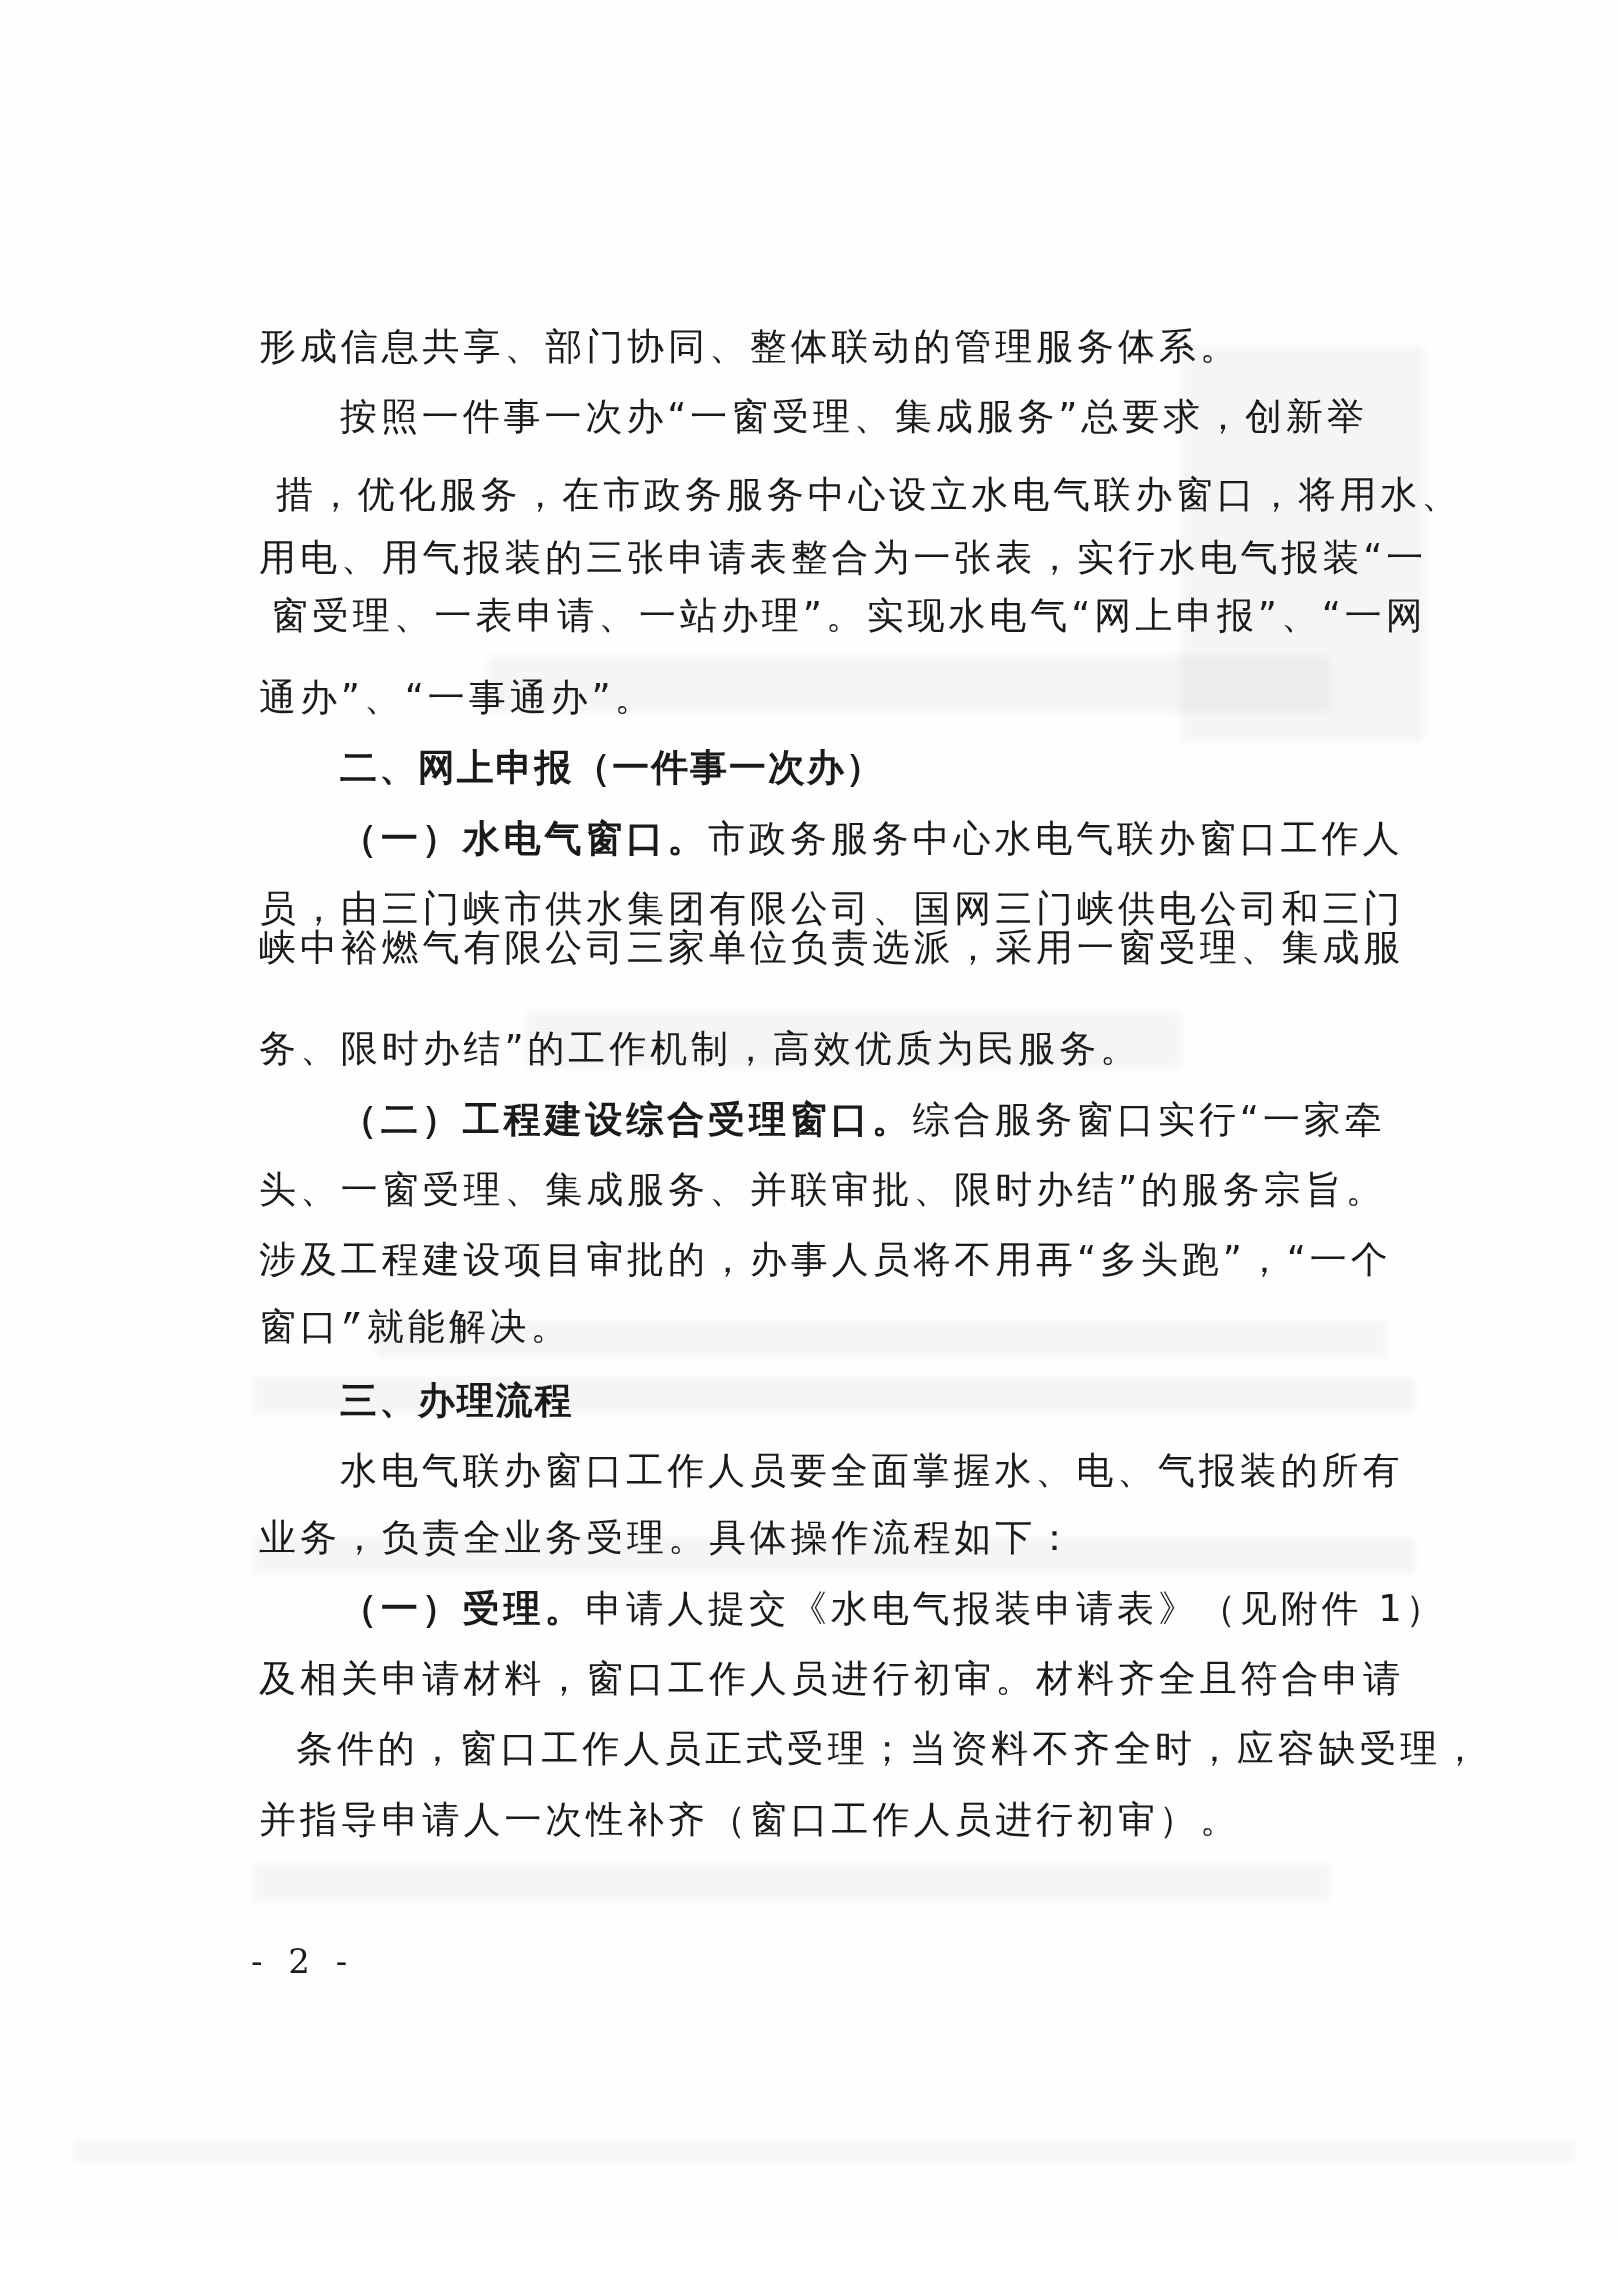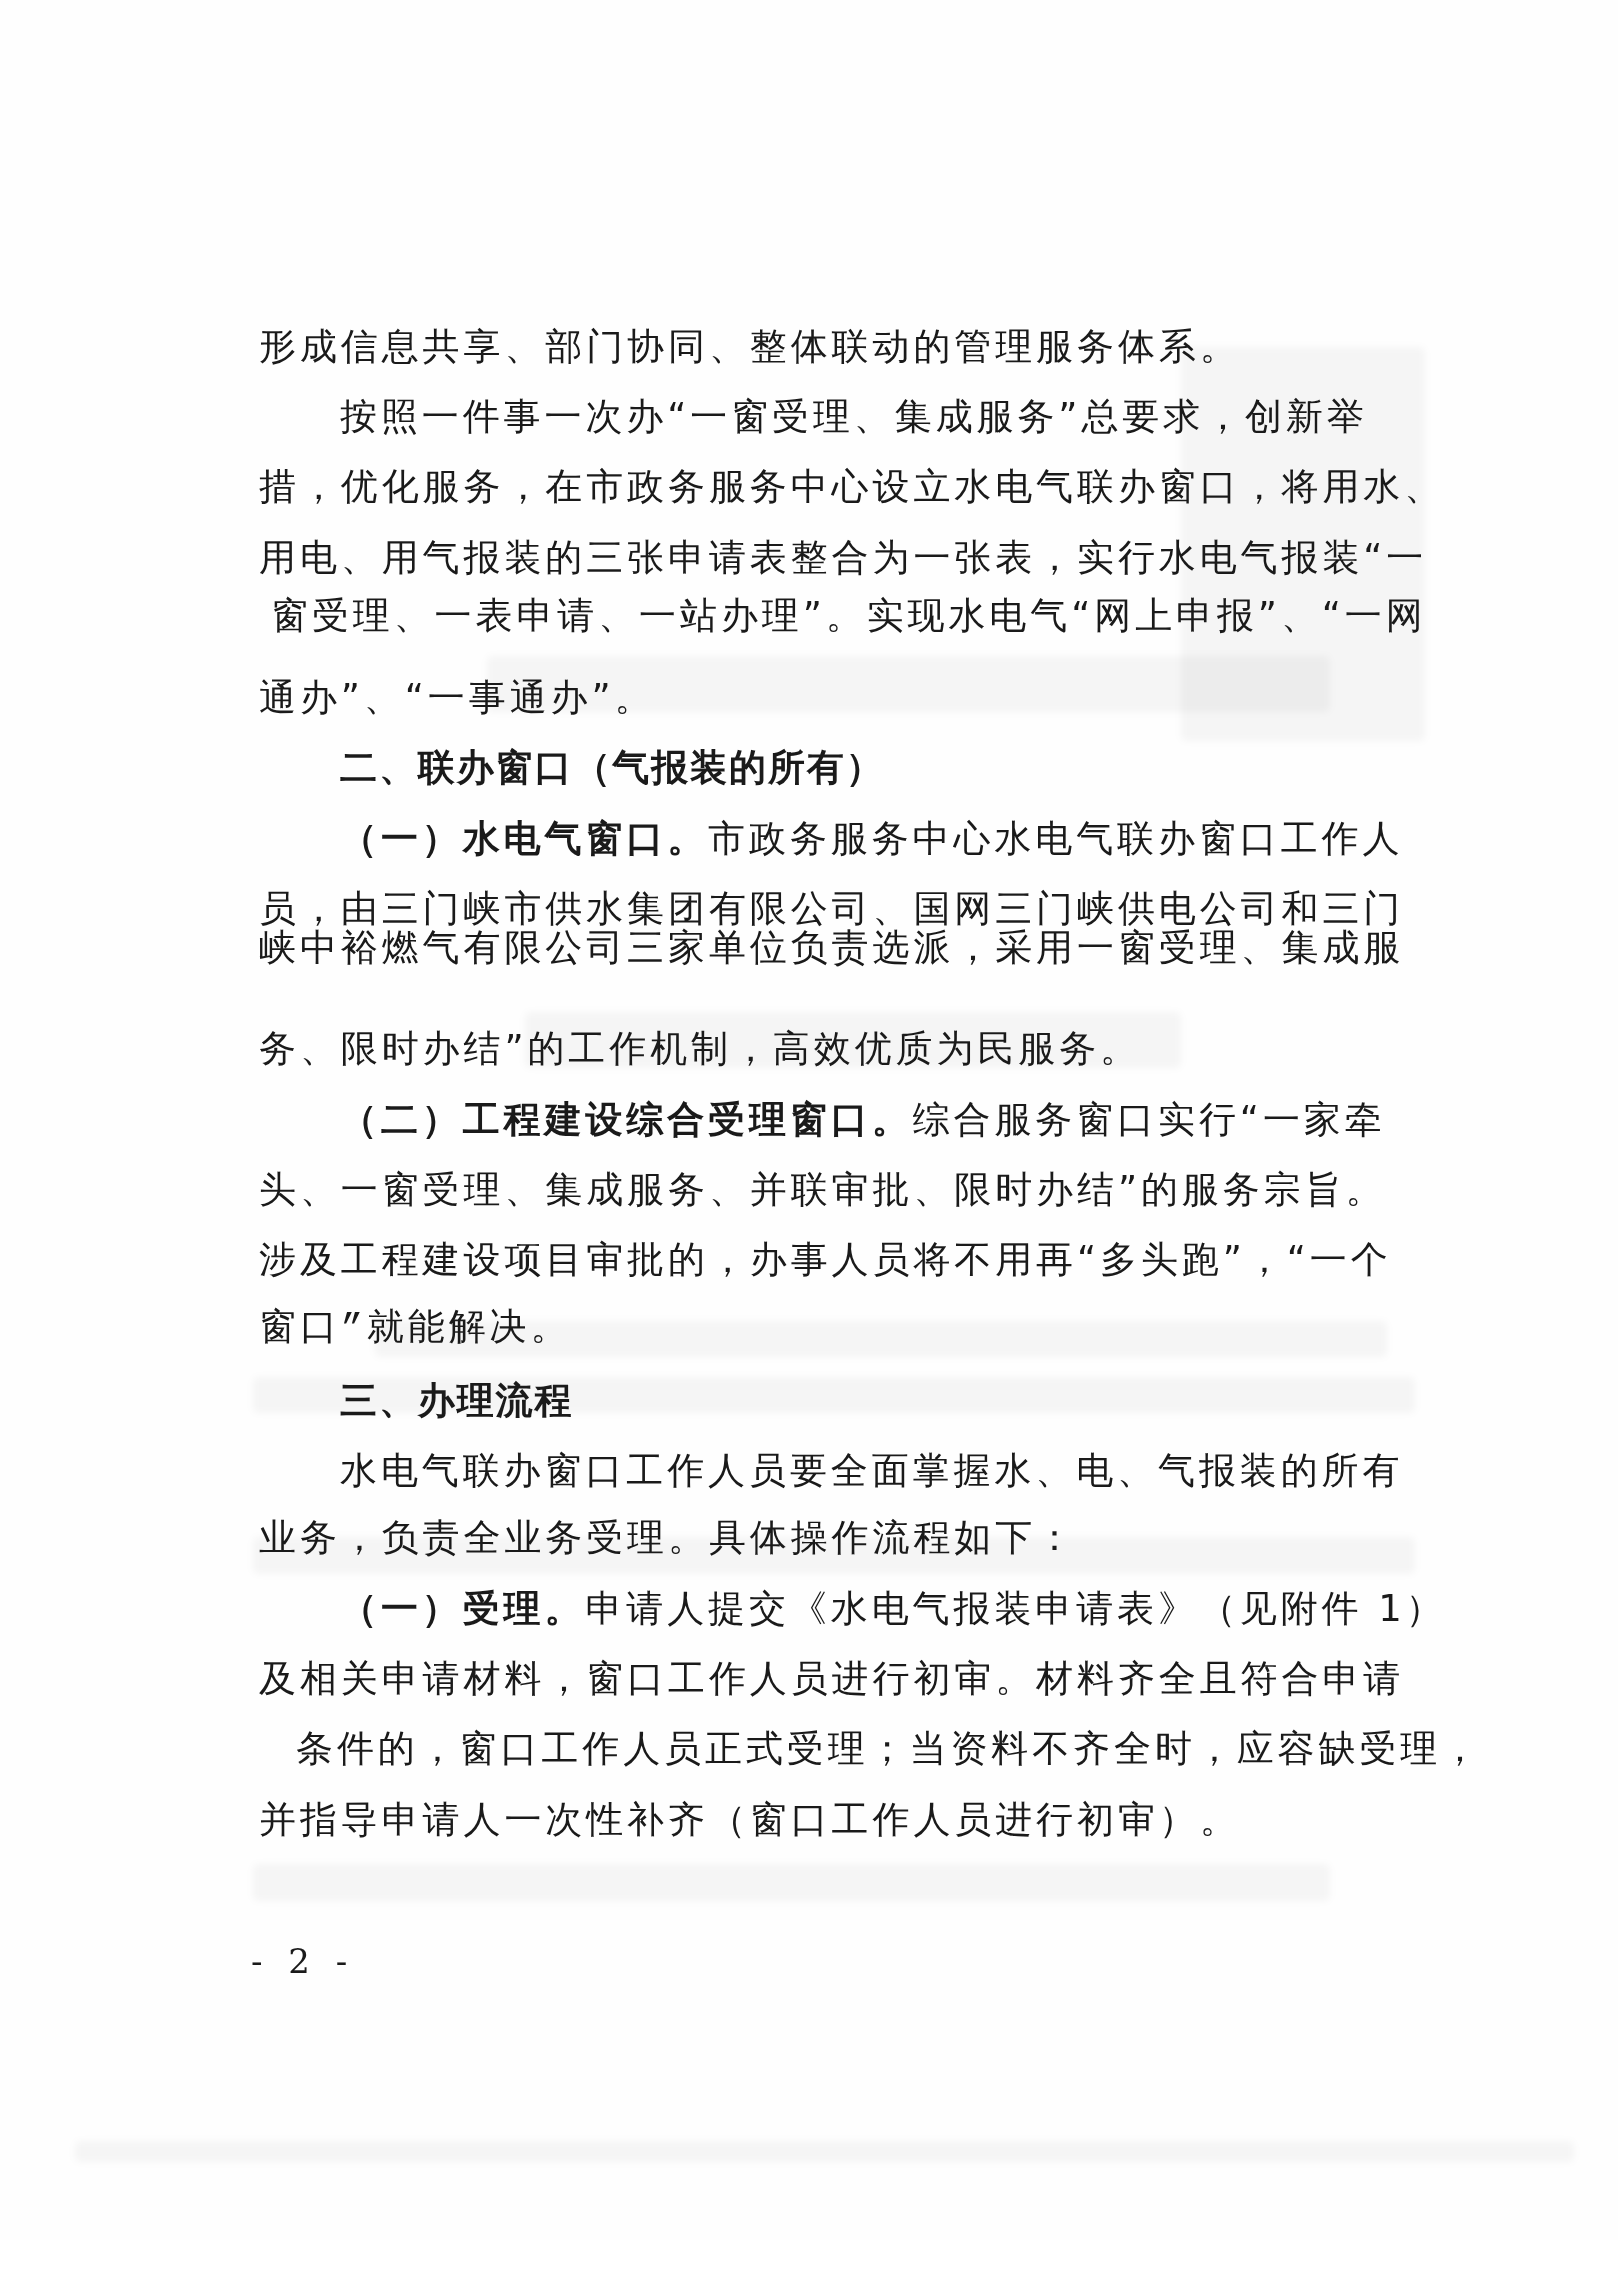--- a/index.html
+++ b/index.html
@@ -83,26 +83,26 @@
   <div class="bleed b5"></div>
   <div class="bleed b6"></div>
   <div class="bleed b7"></div>
   <div class="bleed b8"></div>
 
   <div class="content">
 
     <div class="line" style="top:19px;">形成信息共享、部门协同、整体联动的管理服务体系。</div>
 
     <div class="line indent" style="top:89px;">按照一件事一次办“一窗受理、集成服务”总要求，创新举</div>
-    <div class="line" style="top:159px;">措，优化服务，在市政务服务中心设立水电气联办窗口，将用水、</div>
+    <div class="line" style="top:167px;margin-left:17px;">措，优化服务，在市政务服务中心设立水电气联办窗口，将用水、</div>
     <div class="line" style="top:230px;">用电、用气报装的三张申请表整合为一张表，实行水电气报装“一</div>
     <div class="line" style="top:288px;margin-left:12px;">窗受理、一表申请、一站办理”。实现水电气“网上申报”、“一网</div>
     <div class="line" style="top:370px;">通办”、“一事通办”。</div>
 
-    <div class="line indent heading" style="top:440px;">二、联办窗口（气报装的所有）</div>
+    <div class="line indent heading" style="top:440px;">二、网上申报（一件事一次办）</div>
 
     <div class="line indent" style="top:511px;">
       <span class="bold">（一）水电气窗口。</span><span>市政务服务中心水电气联办窗口工作人</span>
     </div>
     <div class="line" style="top:581px;">员，由三门峡市供水集团有限公司、国网三门峡供电公司和三门</div>
     <div class="line" style="top:620px;">峡中裕燃气有限公司三家单位负责选派，采用一窗受理、集成服</div>
     <div class="line" style="top:721px;">务、限时办结”的工作机制，高效优质为民服务。</div>
 
     <div class="line indent" style="top:792px;">
       <span class="bold">（二）工程建设综合受理窗口。</span><span>综合服务窗口实行“一家牵</span>

